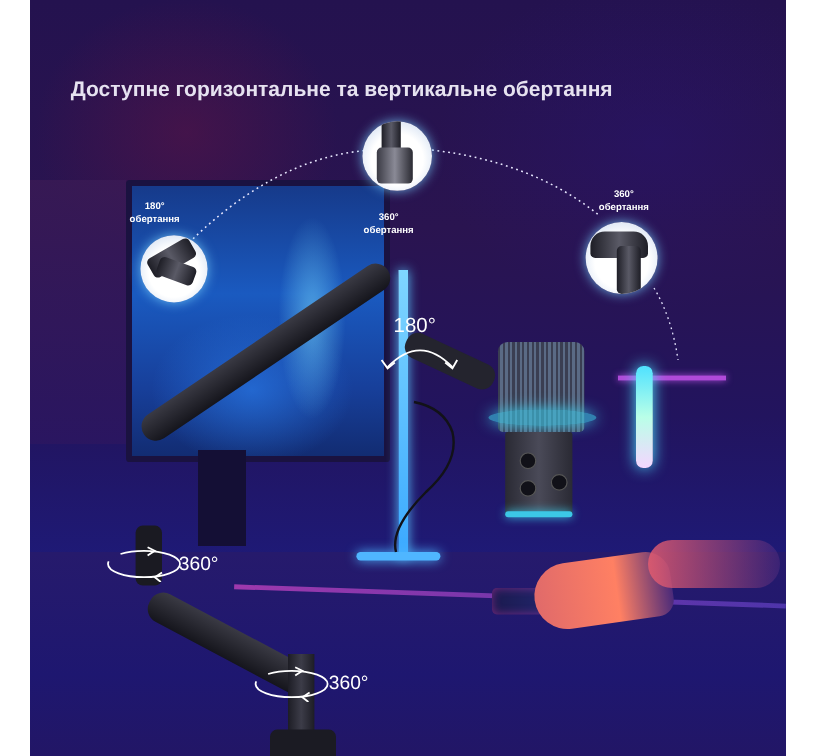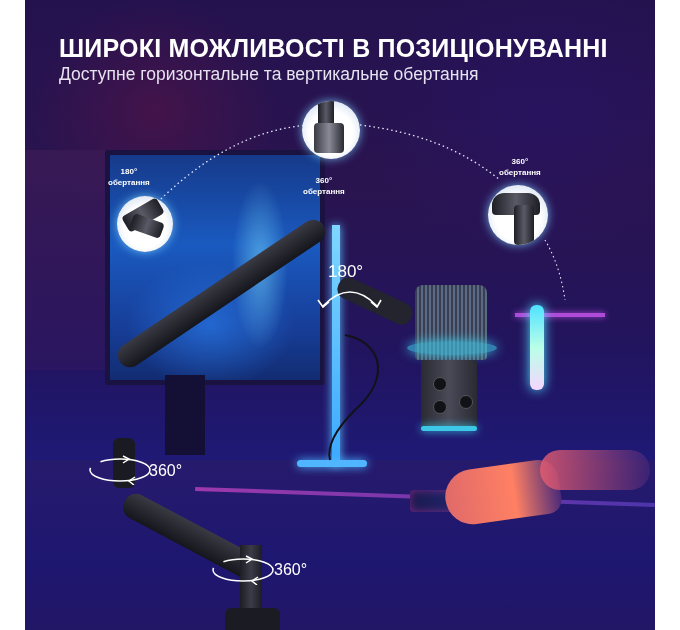--- a/index.html
+++ b/index.html
@@ -5,21 +5,21 @@
   html, body { margin:0; padding:0; background:#ffffff; }
   body { width:680px; height:630px; position:relative; overflow:hidden; font-family:"Liberation Sans", sans-serif; }
   .canvas {
     position:absolute; left:25px; top:0; width:630px; height:630px; overflow:hidden;
     background:
       radial-gradient(ellipse 180px 160px at 130px 110px, rgba(90,20,70,0.55), transparent 70%),
       radial-gradient(ellipse 260px 200px at 520px 120px, rgba(40,20,110,0.5), transparent 70%),
       linear-gradient(180deg, #24124f 0%, #2a1450 30%, #22145e 55%, #1e1a78 75%, #211a6a 100%);
   }
   .title { position:absolute; left:34px; top:34px; color:#ffffff; font-weight:700; font-size:25px; letter-spacing:0.2px; white-space:nowrap; }
-  .subtitle { position:absolute; left:34px; top:64px; color:#e6e2f0; font-size:17.5px; white-space:nowrap; }
+  .subtitle { position:absolute; left:34px; top:64px; color:#e6e2f0; font-size:17.5px; white-space:nowrap;font-weight:bold; }
 
   
   .monitor-left { position:absolute; left:0; top:150px; width:80px; height:220px; background:linear-gradient(180deg,#3a1a55,#2c1660); opacity:.8; }
   .monitor { position:absolute; left:80px; top:150px; width:210px; height:225px; border:5px solid #1a1240; border-radius:3px;
     background:
       radial-gradient(ellipse 40px 120px at 150px 110px, rgba(120,220,255,.55), transparent 70%),
       radial-gradient(ellipse 120px 90px at 100px 170px, rgba(40,120,230,.7), transparent 70%),
       linear-gradient(180deg,#163a8a 0%,#1a5ac0 40%,#173f9a 75%,#122c72 100%); }
   .monitor-stand { position:absolute; left:140px; top:375px; width:40px; height:80px; background:#140f35; }
   .desk { position:absolute; left:0; top:460px; width:630px; height:170px; background:linear-gradient(180deg,#261a6c 0%,#1e1770 60%,#221666 100%); }
@@ -58,21 +58,20 @@
   .callout-label { position:absolute; color:#ffffff; font-size:8px; font-weight:700; text-align:center; line-height:11px; white-space:nowrap; }
 
   .rot-label { position:absolute; color:#ffffff; font-size:16px; white-space:nowrap; }
   .rot-icon { position:absolute; }
 </style>
 </head>
 <body>
 
 <div class="canvas">
 
-  <div class="title">ШИРОКІ МОЖЛИВОСТІ В ПОЗИЦІОНУВАННІ</div>
   <div class="subtitle">Доступне горизонтальне та вертикальне обертання</div>
 
   <div class="monitor-left"></div>
   <div class="monitor"></div>
   <div class="monitor-stand"></div>
   <div class="desk"></div>
   <div class="desk-edge"></div>
   <div class="neon-pole"></div>
   <div class="neon-base"></div>
   <div class="shelf-r"></div>

